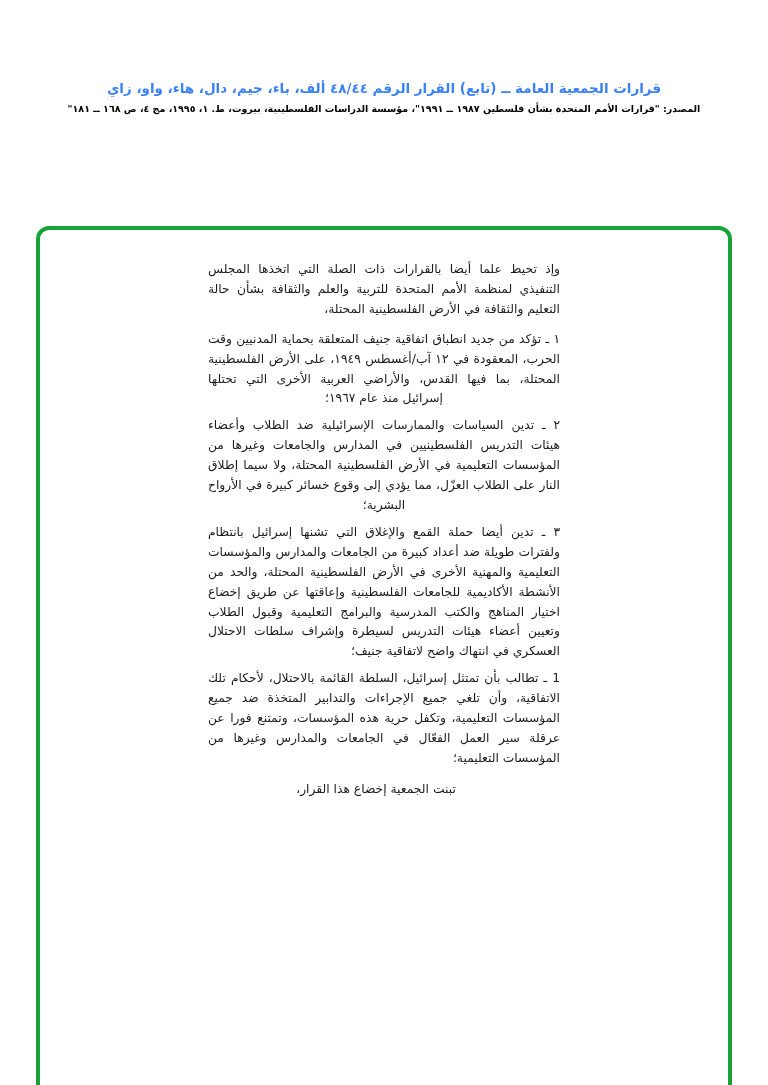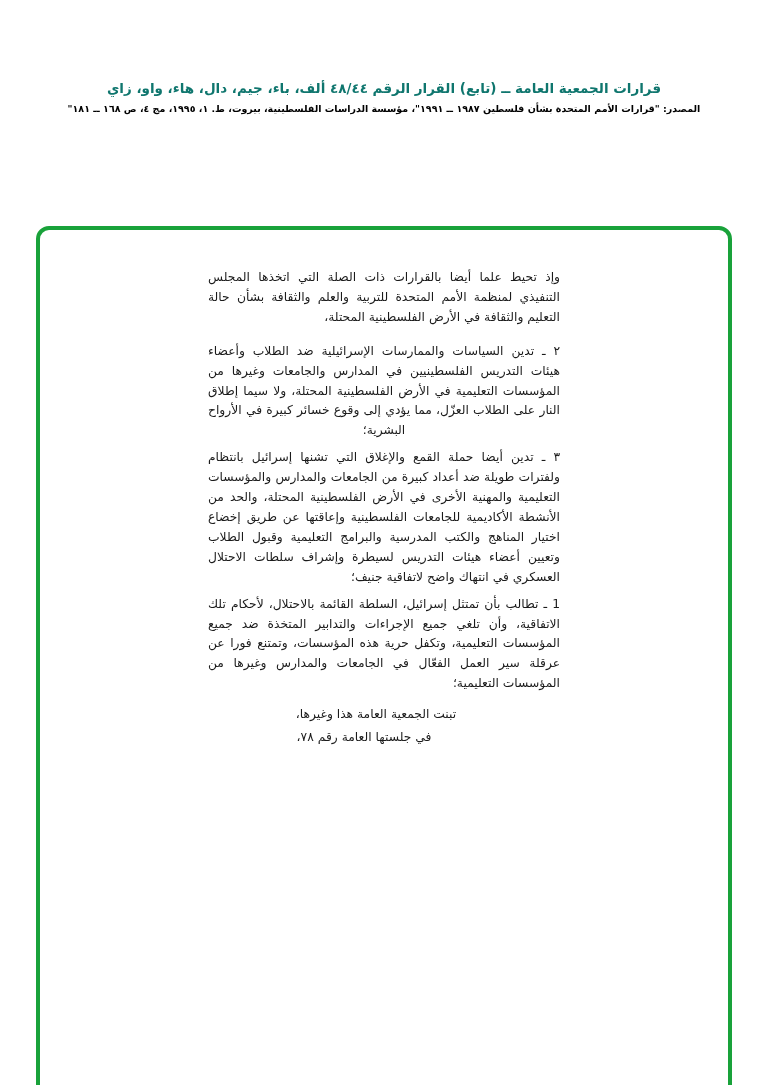--- a/index.html
+++ b/index.html
@@ -25,21 +25,21 @@
   .header {
     margin-top: 78px;
     text-align: center;
   }
   .header-title {
     font-size: 13.5px;
     font-weight: bold;
     letter-spacing: 0px;
     direction: rtl;
     line-height: 1.5;
-    color: #0f766e;
+    color: #3b82f6;
   }
   .header-source {
     margin-top: 5px;
     font-size: 9.5px;
     font-weight: bold;
     direction: rtl;
     color: #000;
   }
   .frame {
     position: absolute;
@@ -56,21 +56,21 @@
     position: absolute;
     left: 0;
     top: 0;
     width: 100%;
     height: 100%;
     box-sizing: border-box;
     padding: 30px 0 0 0;
   }
   .col {
     width: 352px;
-    margin: 8px auto;
+    margin: 0 auto;
     direction: rtl;
   }
   p {
     margin: 0 0 3px 0;
     font-size: 12.3px;
     line-height: 1.62;
     text-align: justify;
     text-align-last: center;
     direction: rtl;
     color: #1b1b1b;
@@ -104,33 +104,33 @@
     <div class="header-source">المصدر: "قرارات الأمم المتحدة بشأن فلسطين ١٩٨٧ ــ ١٩٩١"، مؤسسة الدراسات الفلسطينية، بيروت، ط. ١، ١٩٩٥، مج ٤، ص ١٦٨ ــ ١٨١"</div>
   </div>
 
   <div class="frame">
     <div class="content">
       <div class="col">
 
         <p class="just-right">وإذ تحيط علما أيضا بالقرارات ذات الصلة التي اتخذها المجلس التنفيذي لمنظمة الأمم المتحدة للتربية والعلم والثقافة بشأن حالة التعليم والثقافة في الأرض الفلسطينية المحتلة،</p>
         <div class="gap"></div>
 
+        <p>١ ـ تؤكد من جديد انطباق اتفاقية جنيف المتعلقة بحماية المدنيين وقت الحرب، المعقودة في ١٢ آب/أغسطس ١٩٤٩، على الأرض الفلسطينية المحتلة، بما فيها القدس، والأراضي العربية الأخرى التي تحتلها إسرائيل منذ عام ١٩٦٧؛</p>
         <div class="gap-sm"></div>
 
         <p>٢ ـ تدين السياسات والممارسات الإسرائيلية ضد الطلاب وأعضاء هيئات التدريس الفلسطينيين في المدارس والجامعات وغيرها من المؤسسات التعليمية في الأرض الفلسطينية المحتلة، ولا سيما إطلاق النار على الطلاب العزّل، مما يؤدي إلى وقوع خسائر كبيرة في الأرواح البشرية؛</p>
         <div class="gap-sm"></div>
 
         <p class="just-right">٣ ـ تدين أيضا حملة القمع والإغلاق التي تشنها إسرائيل بانتظام ولفترات طويلة ضد أعداد كبيرة من الجامعات والمدارس والمؤسسات التعليمية والمهنية الأخرى في الأرض الفلسطينية المحتلة، والحد من الأنشطة الأكاديمية للجامعات الفلسطينية وإعاقتها عن طريق إخضاع اختيار المناهج والكتب المدرسية والبرامج التعليمية وقبول الطلاب وتعيين أعضاء هيئات التدريس لسيطرة وإشراف سلطات الاحتلال العسكري في انتهاك واضح لاتفاقية جنيف؛</p>
         <div class="gap-sm"></div>
 
         <p class="just-right">1 ـ تطالب بأن تمتثل إسرائيل، السلطة القائمة بالاحتلال، لأحكام تلك الاتفاقية، وأن تلغي جميع الإجراءات والتدابير المتخذة ضد جميع المؤسسات التعليمية، وتكفل حرية هذه المؤسسات، وتمتنع فورا عن عرقلة سير العمل الفعّال في الجامعات والمدارس وغيرها من المؤسسات التعليمية؛</p>
         <div class="gap-sm"></div>
 
         <div class="gap-sm"></div>
 
-        <p class="indent-sig">تبنت الجمعية العامة هذا وغيرها،</p>
-        <p class="indent-sig2">في جلستها العامة رقم ٧٨،</p>
+        <p class="indent-sig">تبنت الجمعية إخضاع هذا القرار،</p>
 
       </div>
     </div>
   </div>
 
 </div>
 
 </body></html>

